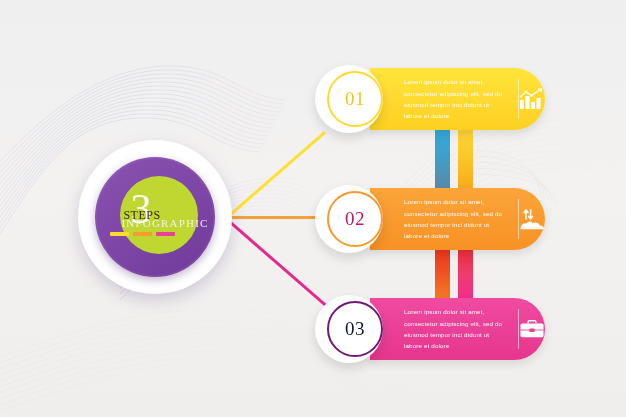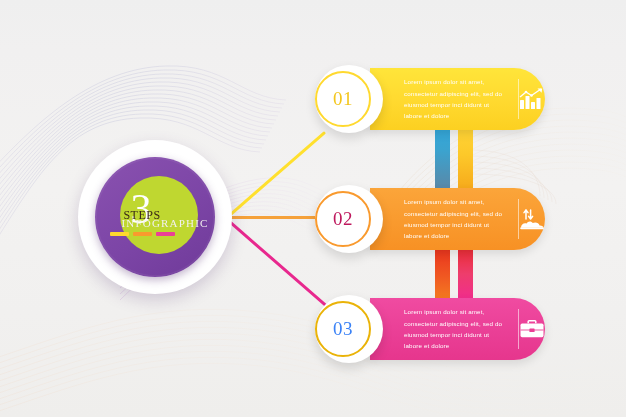--- a/index.html
+++ b/index.html
@@ -57,26 +57,26 @@
      display:flex;align-items:center;}
   .card-1{left:315px;top:68px;width:230px;}
   .card-2{left:315px;top:188px;width:230px;}
   .card-3{left:315px;top:298px;width:230px;}
   .c1 .body{background:linear-gradient(180deg,#ffe53a 0%,#ffd92f 55%,#fcd021 100%);}
   .c2 .body{background:linear-gradient(180deg,#fba53a 0%,#f99a2e 55%,#f79124 100%);}
   .c3 .body{background:linear-gradient(180deg,#f04ba1 0%,#ea3f96 55%,#e6368d 100%);}
 
   .numcircle{position:absolute;left:0;top:-3px;width:68px;height:68px;border-radius:50%;
      background:#ffffff;z-index:3;box-shadow:0 5px 11px rgba(0,0,0,.13);
-     display:flex;align-items:center;justify-content:flex-start;}
+     display:flex;align-items:center;justify-content:flex-end;}
   .numinner{width:52px;height:52px;border-radius:50%;display:flex;align-items:center;justify-content:center;
      font-size:19px;letter-spacing:.5px;font-family:"Liberation Serif",serif;}
   .c1 .numinner{border:2px solid #ffd92f;color:#f3c61d;}
   .c2 .numinner{border:2px solid #f99a2e;color:#be185d;}
-  .c3 .numinner{border:2px solid #eab308;color:#3b82f6;}
+  .c3 .numinner{border:2px solid #701a75;color:#0f172a;}
 
   .desc{color:#ffffff;font-size:6.2px;line-height:1.85;width:112px;margin-left:34px;
      font-family:"Liberation Sans",sans-serif;letter-spacing:.15px;}
   .divider{width:1px;height:40px;background:rgba(255,255,255,.55);margin-left:10px;}
   .iconbox{flex:1;display:flex;align-items:center;justify-content:center;color:#fff;}
   .iconbox svg{display:block;}
 
   
   .card .body{box-shadow:0 4px 10px rgba(0,0,0,.10);}
 </style>

